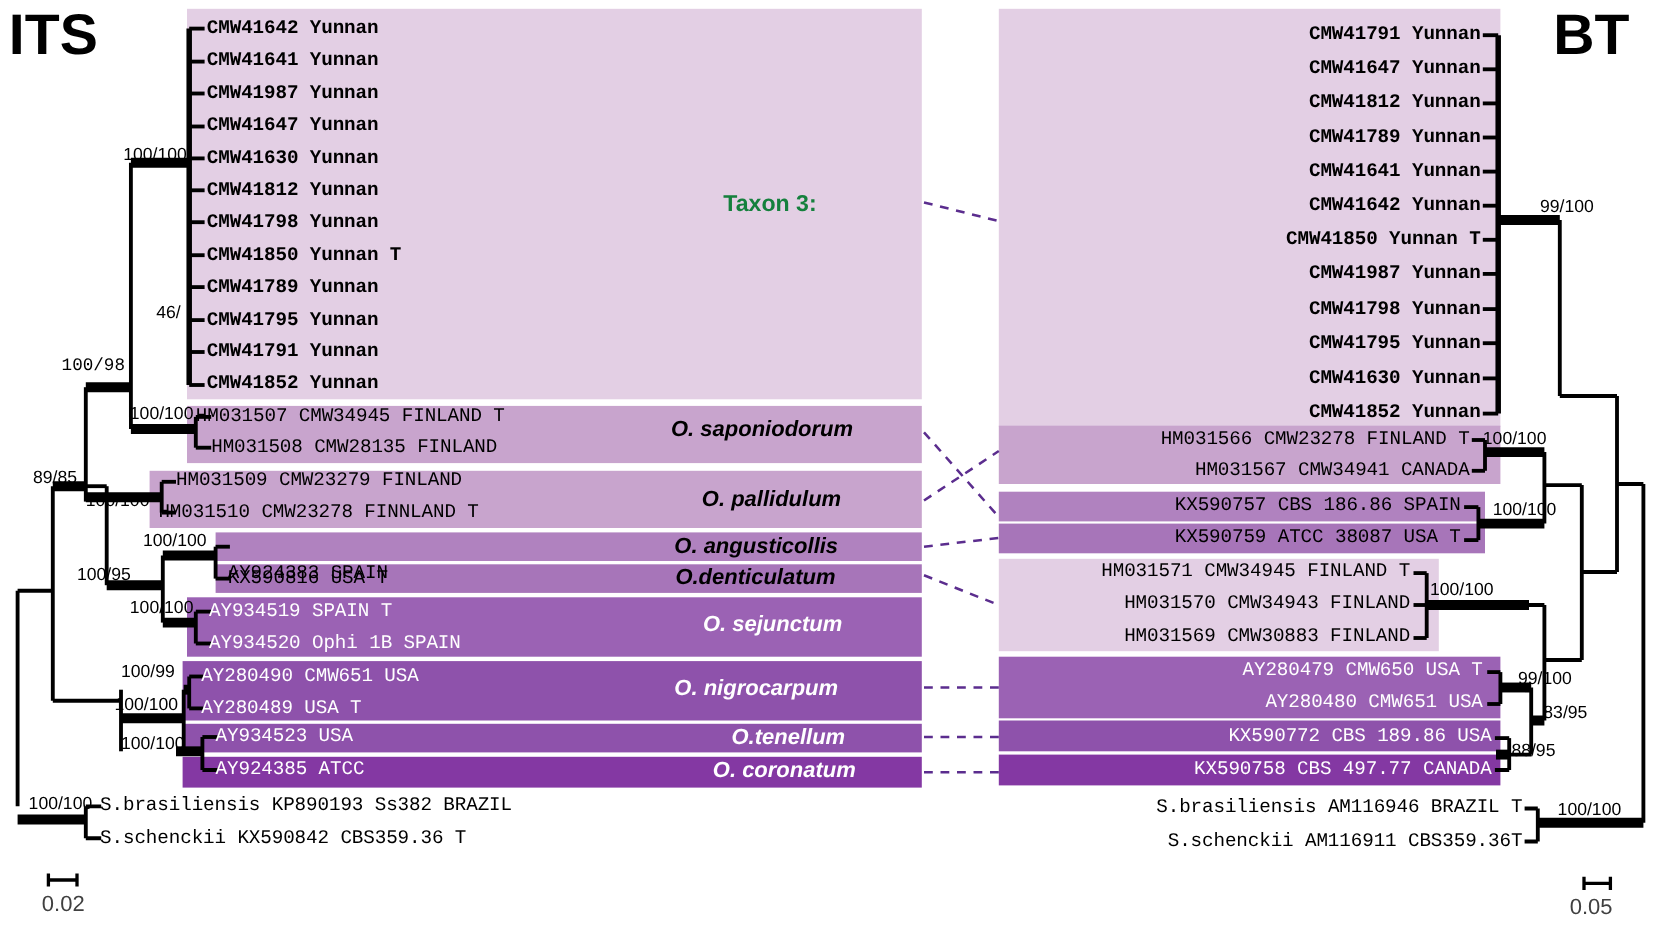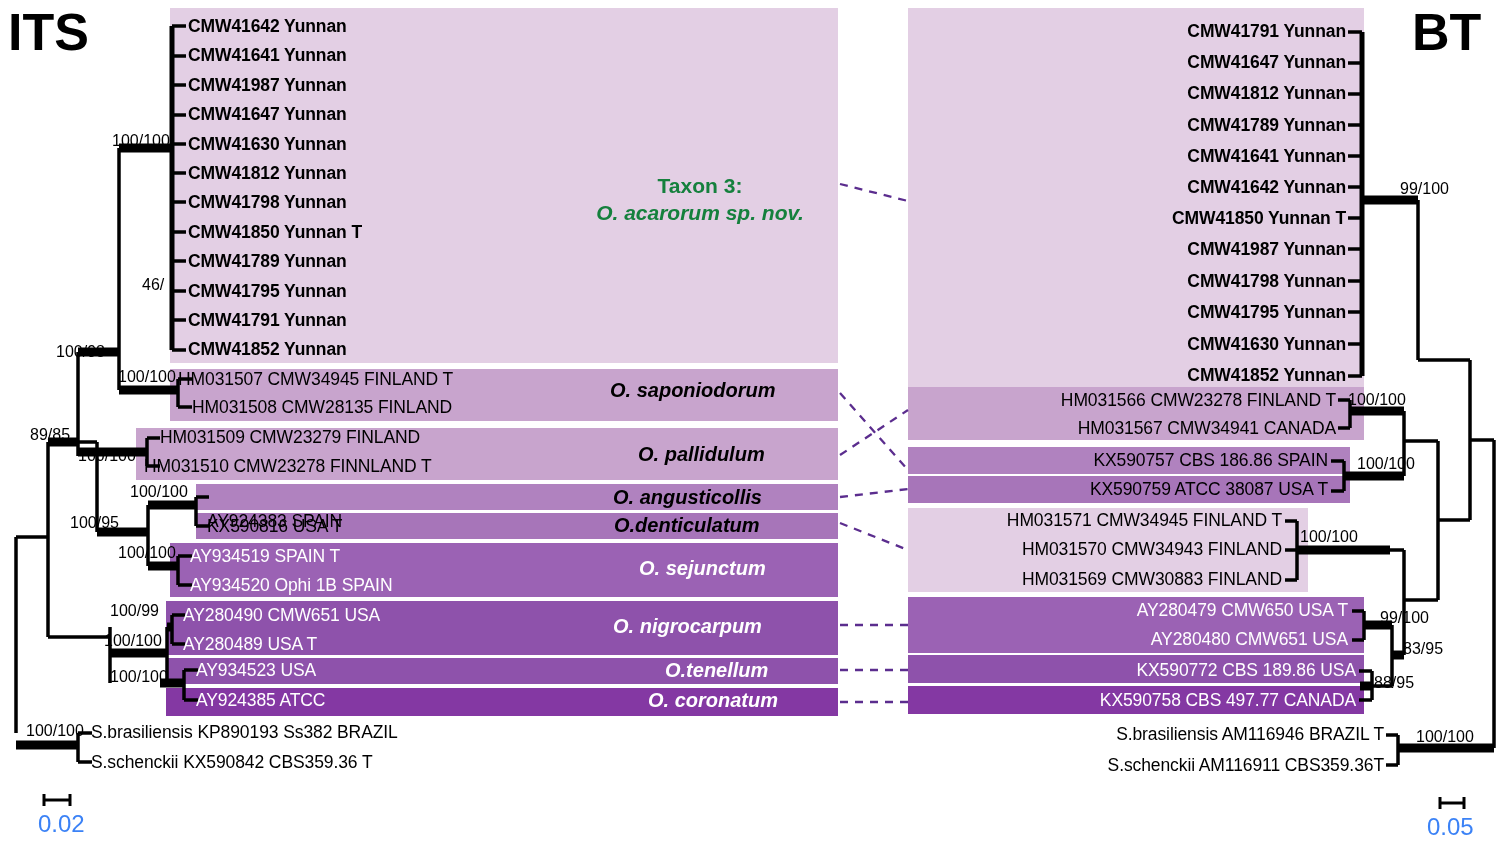--- a/index.html
+++ b/index.html
@@ -7,21 +7,21 @@
        font-family:"Liberation Sans","DejaVu Sans",sans-serif;}
   .fig{position:absolute;left:0;top:0;width:1332px;height:843px;}
 
   svg.trees{position:absolute;left:0;top:0;width:1512px;height:843px;}
 
   
   .band{position:absolute;box-sizing:border-box;}
 
   
   .tip{position:absolute;white-space:nowrap;line-height:1;
-       font-size:17.5px;letter-spacing:-0.1px;}
+       font-size:17.5px;letter-spacing:-0.1px;font-family:Liberation Mono, monospace;}
   .tip.bold{font-weight:bold;font-size:17.5px;}
   .tip.dark{color:#000;}
   .tip.light{color:#ffffff;}
 
   
   .sp{position:absolute;white-space:nowrap;font-style:italic;font-weight:bold;
       font-size:20px;line-height:1;}
   .sp.dark{color:#000;}
   .sp.light{color:#fff;}
 
@@ -30,21 +30,21 @@
   .taxon3 .l1{font-weight:bold;font-size:21px;font-style:normal;display:block;}
   .taxon3 .l2{font-weight:bold;font-size:21px;font-style:italic;display:block;margin-top:3px;}
 
   
   .gene{position:absolute;font-weight:bold;font-size:52px;color:#000;line-height:1;}
 
   
   .sup{position:absolute;white-space:nowrap;font-size:16px;color:#000;line-height:1;}
 
   
-  .scaletxt{position:absolute;font-size:24px;color:#3b82f6;line-height:1;}
+  .scaletxt{position:absolute;font-size:20px;color:#404040;line-height:1;}
 </style>
 </head>
 <body>
 
 <div class="fig">
 
   <div class="band" style="left:170px;top:8px;width:668px;height:355px;background:#e3cfe4;"></div>
   <div class="band" style="left:170px;top:369px;width:668px;height:52px;background:#c8a4cd;"></div>
   <div class="band" style="left:136px;top:428px;width:702px;height:52px;background:#c8a4cd;"></div>
   <div class="band" style="left:196px;top:484px;width:642px;height:26px;background:#b082bf;"></div>
@@ -259,35 +259,34 @@
   <div class="tip light" style="left:190px;top:577px;">AY934520 Ophi 1B SPAIN</div>
   <div class="tip light" style="left:183px;top:607px;">AY280490 CMW651 USA</div>
   <div class="tip light" style="left:183px;top:636px;">AY280489 USA T</div>
   <div class="tip light" style="left:196px;top:662px;">AY934523 USA</div>
   <div class="tip light" style="left:196px;top:692px;">AY924385 ATCC</div>
   <div class="tip dark" style="left:91px;top:724px;">S.brasiliensis KP890193 Ss382 BRAZIL</div>
   <div class="tip dark" style="left:91px;top:754px;">S.schenckii KX590842 CBS359.36 T</div>
 
   <div class="taxon3" style="left:575px;top:174px;width:250px;">
     <span class="l1">Taxon 3:</span>
-    <span class="l2">O. acarorum sp. nov.</span>
   </div>
 
   <div class="sp dark" style="left:610px;top:380px;">O. saponiodorum</div>
   <div class="sp dark" style="left:638px;top:444px;">O. pallidulum</div>
   <div class="sp dark" style="left:613px;top:487px;">O. angusticollis</div>
   <div class="sp dark" style="left:614px;top:515px;">O.denticulatum</div>
   <div class="sp light" style="left:639px;top:558px;">O. sejunctum</div>
   <div class="sp light" style="left:613px;top:616px;">O. nigrocarpum</div>
   <div class="sp light" style="left:665px;top:660px;">O.tenellum</div>
   <div class="sp light" style="left:648px;top:690px;">O. coronatum</div>
 
   <div class="sup" style="left:112px;top:133px;">100/100</div>
   <div class="sup" style="left:142px;top:277px;">46/</div>
-  <div class="sup" style="left:56px;top:344px;">100/98</div>
+  <div class="sup" style="left:56px;top:324px;font-family:Liberation Mono, monospace;">100/98</div>
   <div class="sup" style="left:118px;top:369px;">100/100</div>
   <div class="sup" style="left:30px;top:427px;">89/85</div>
   <div class="sup" style="left:78px;top:448px;">100/100</div>
   <div class="sup" style="left:130px;top:484px;">100/100</div>
   <div class="sup" style="left:70px;top:515px;">100/95</div>
   <div class="sup" style="left:118px;top:545px;">100/100</div>
   <div class="sup" style="left:110px;top:603px;">100/99</div>
   <div class="sup" style="left:104px;top:633px;">100/100</div>
   <div class="sup" style="left:110px;top:669px;">100/100</div>
   <div class="sup" style="left:26px;top:723px;">100/100</div>

